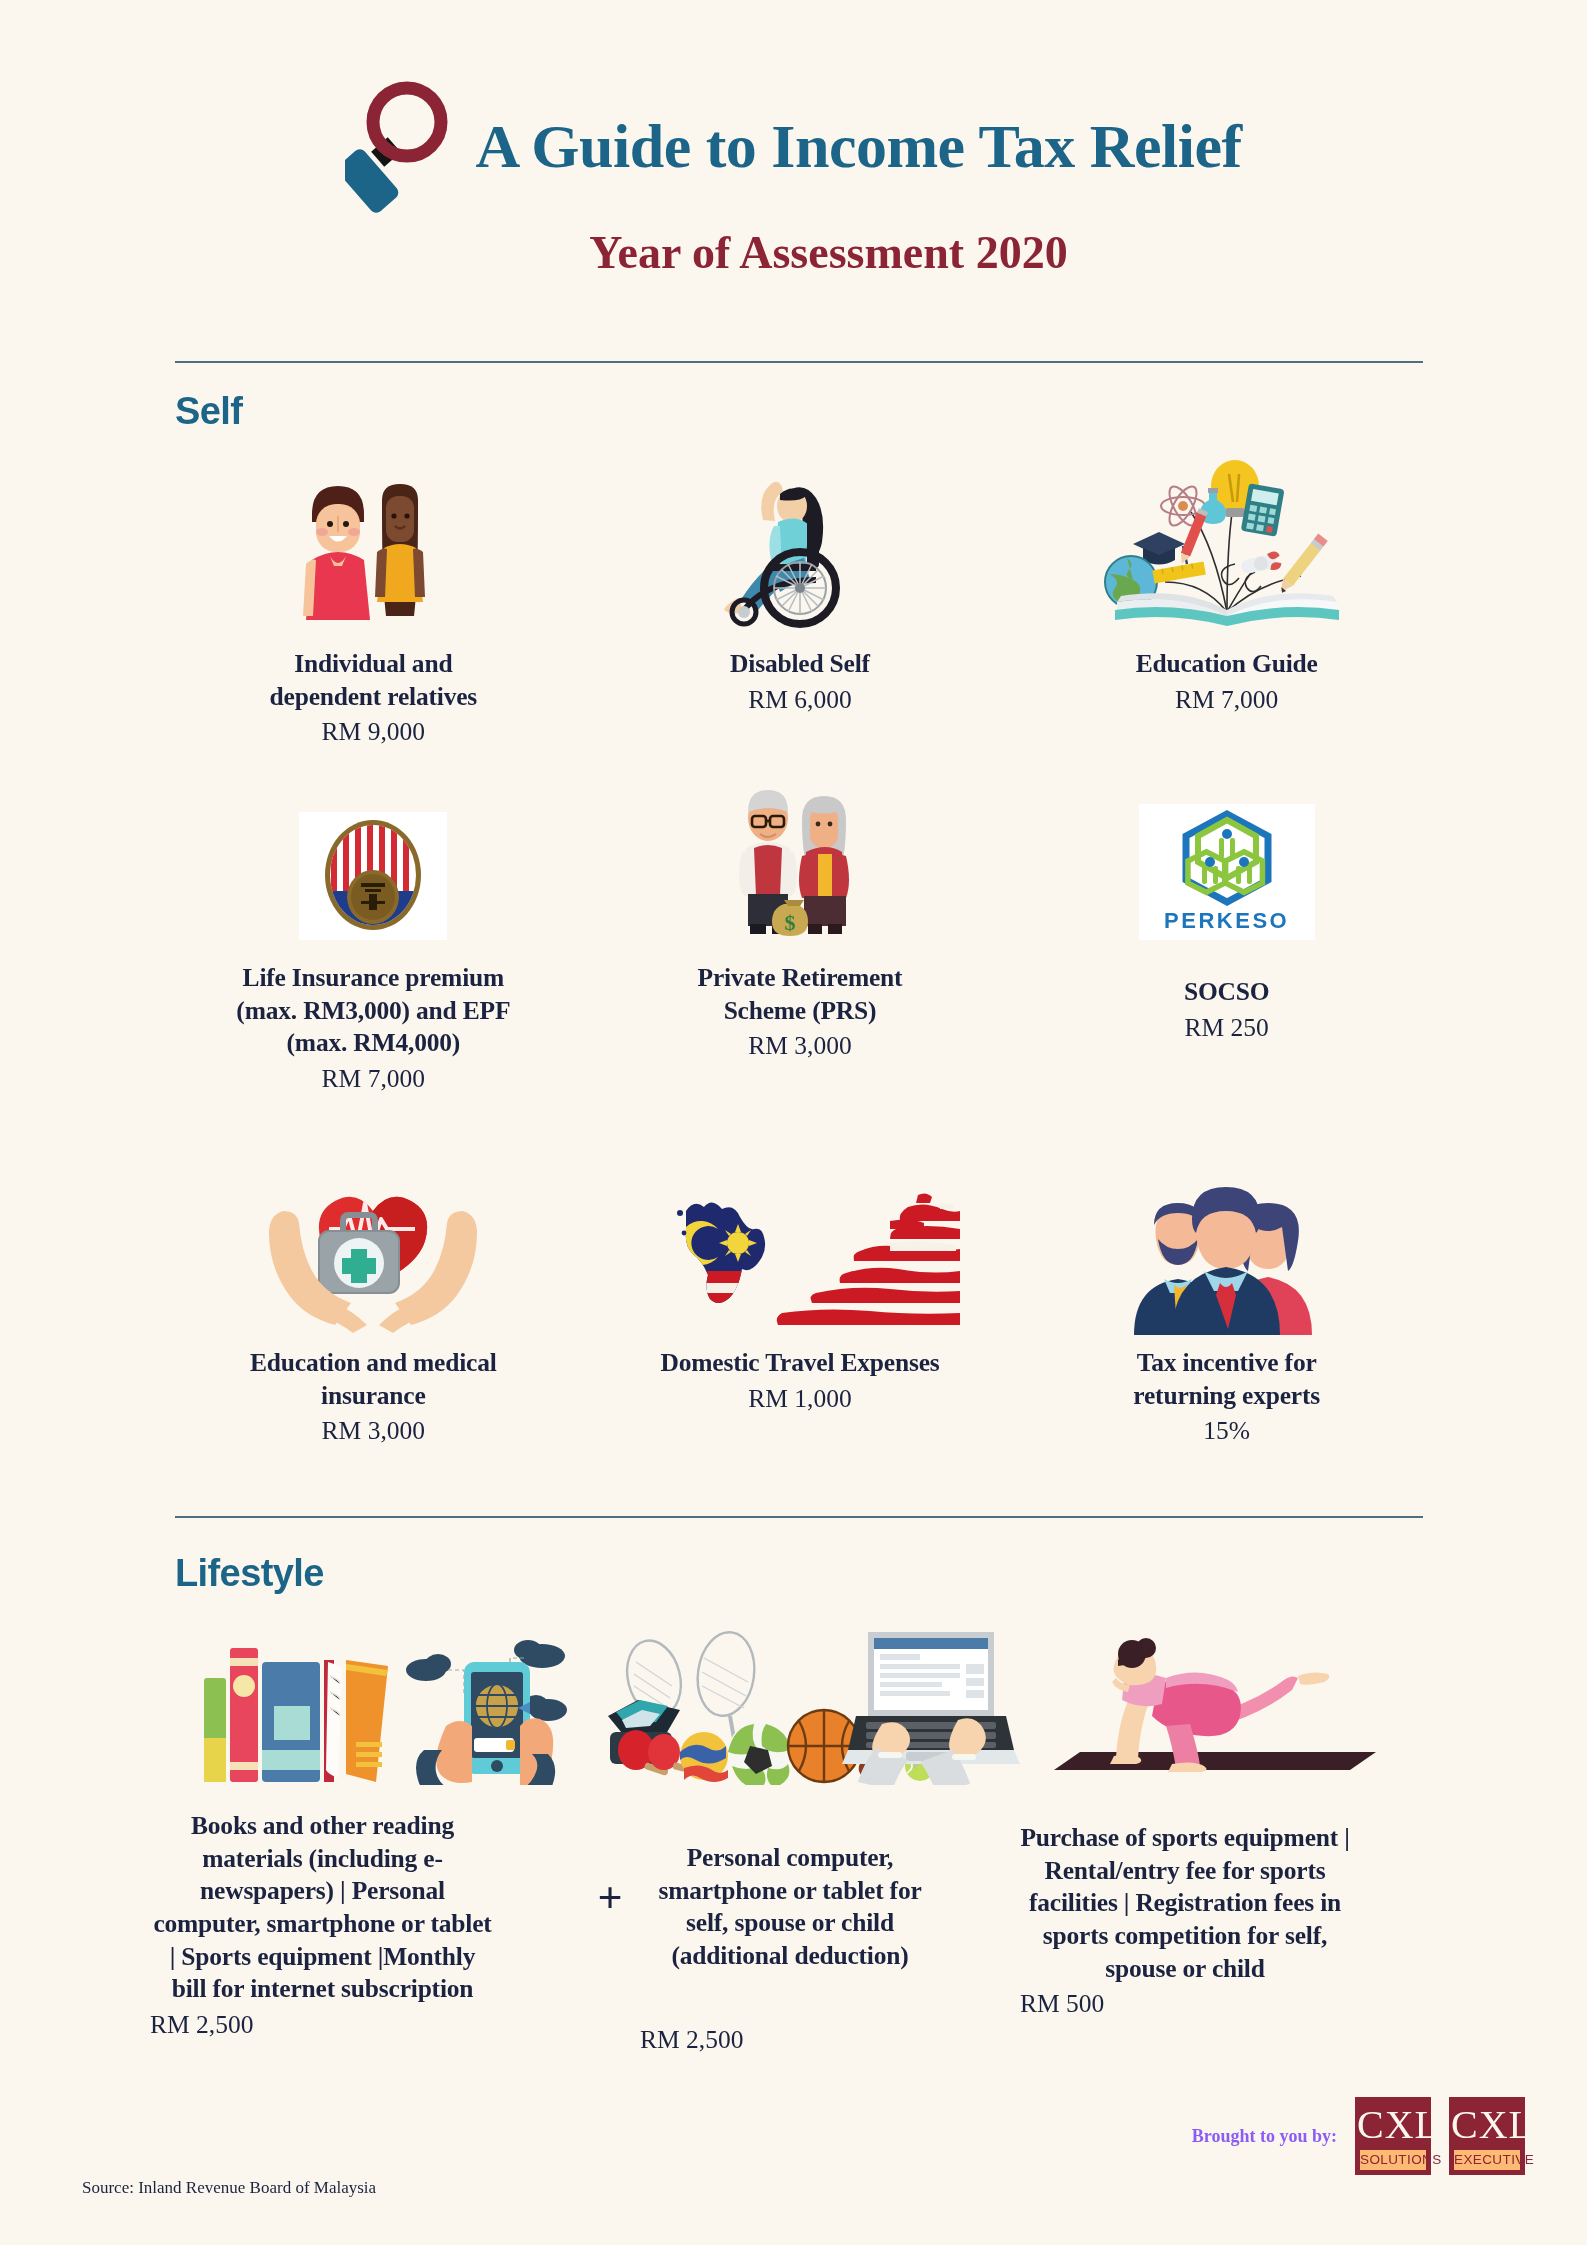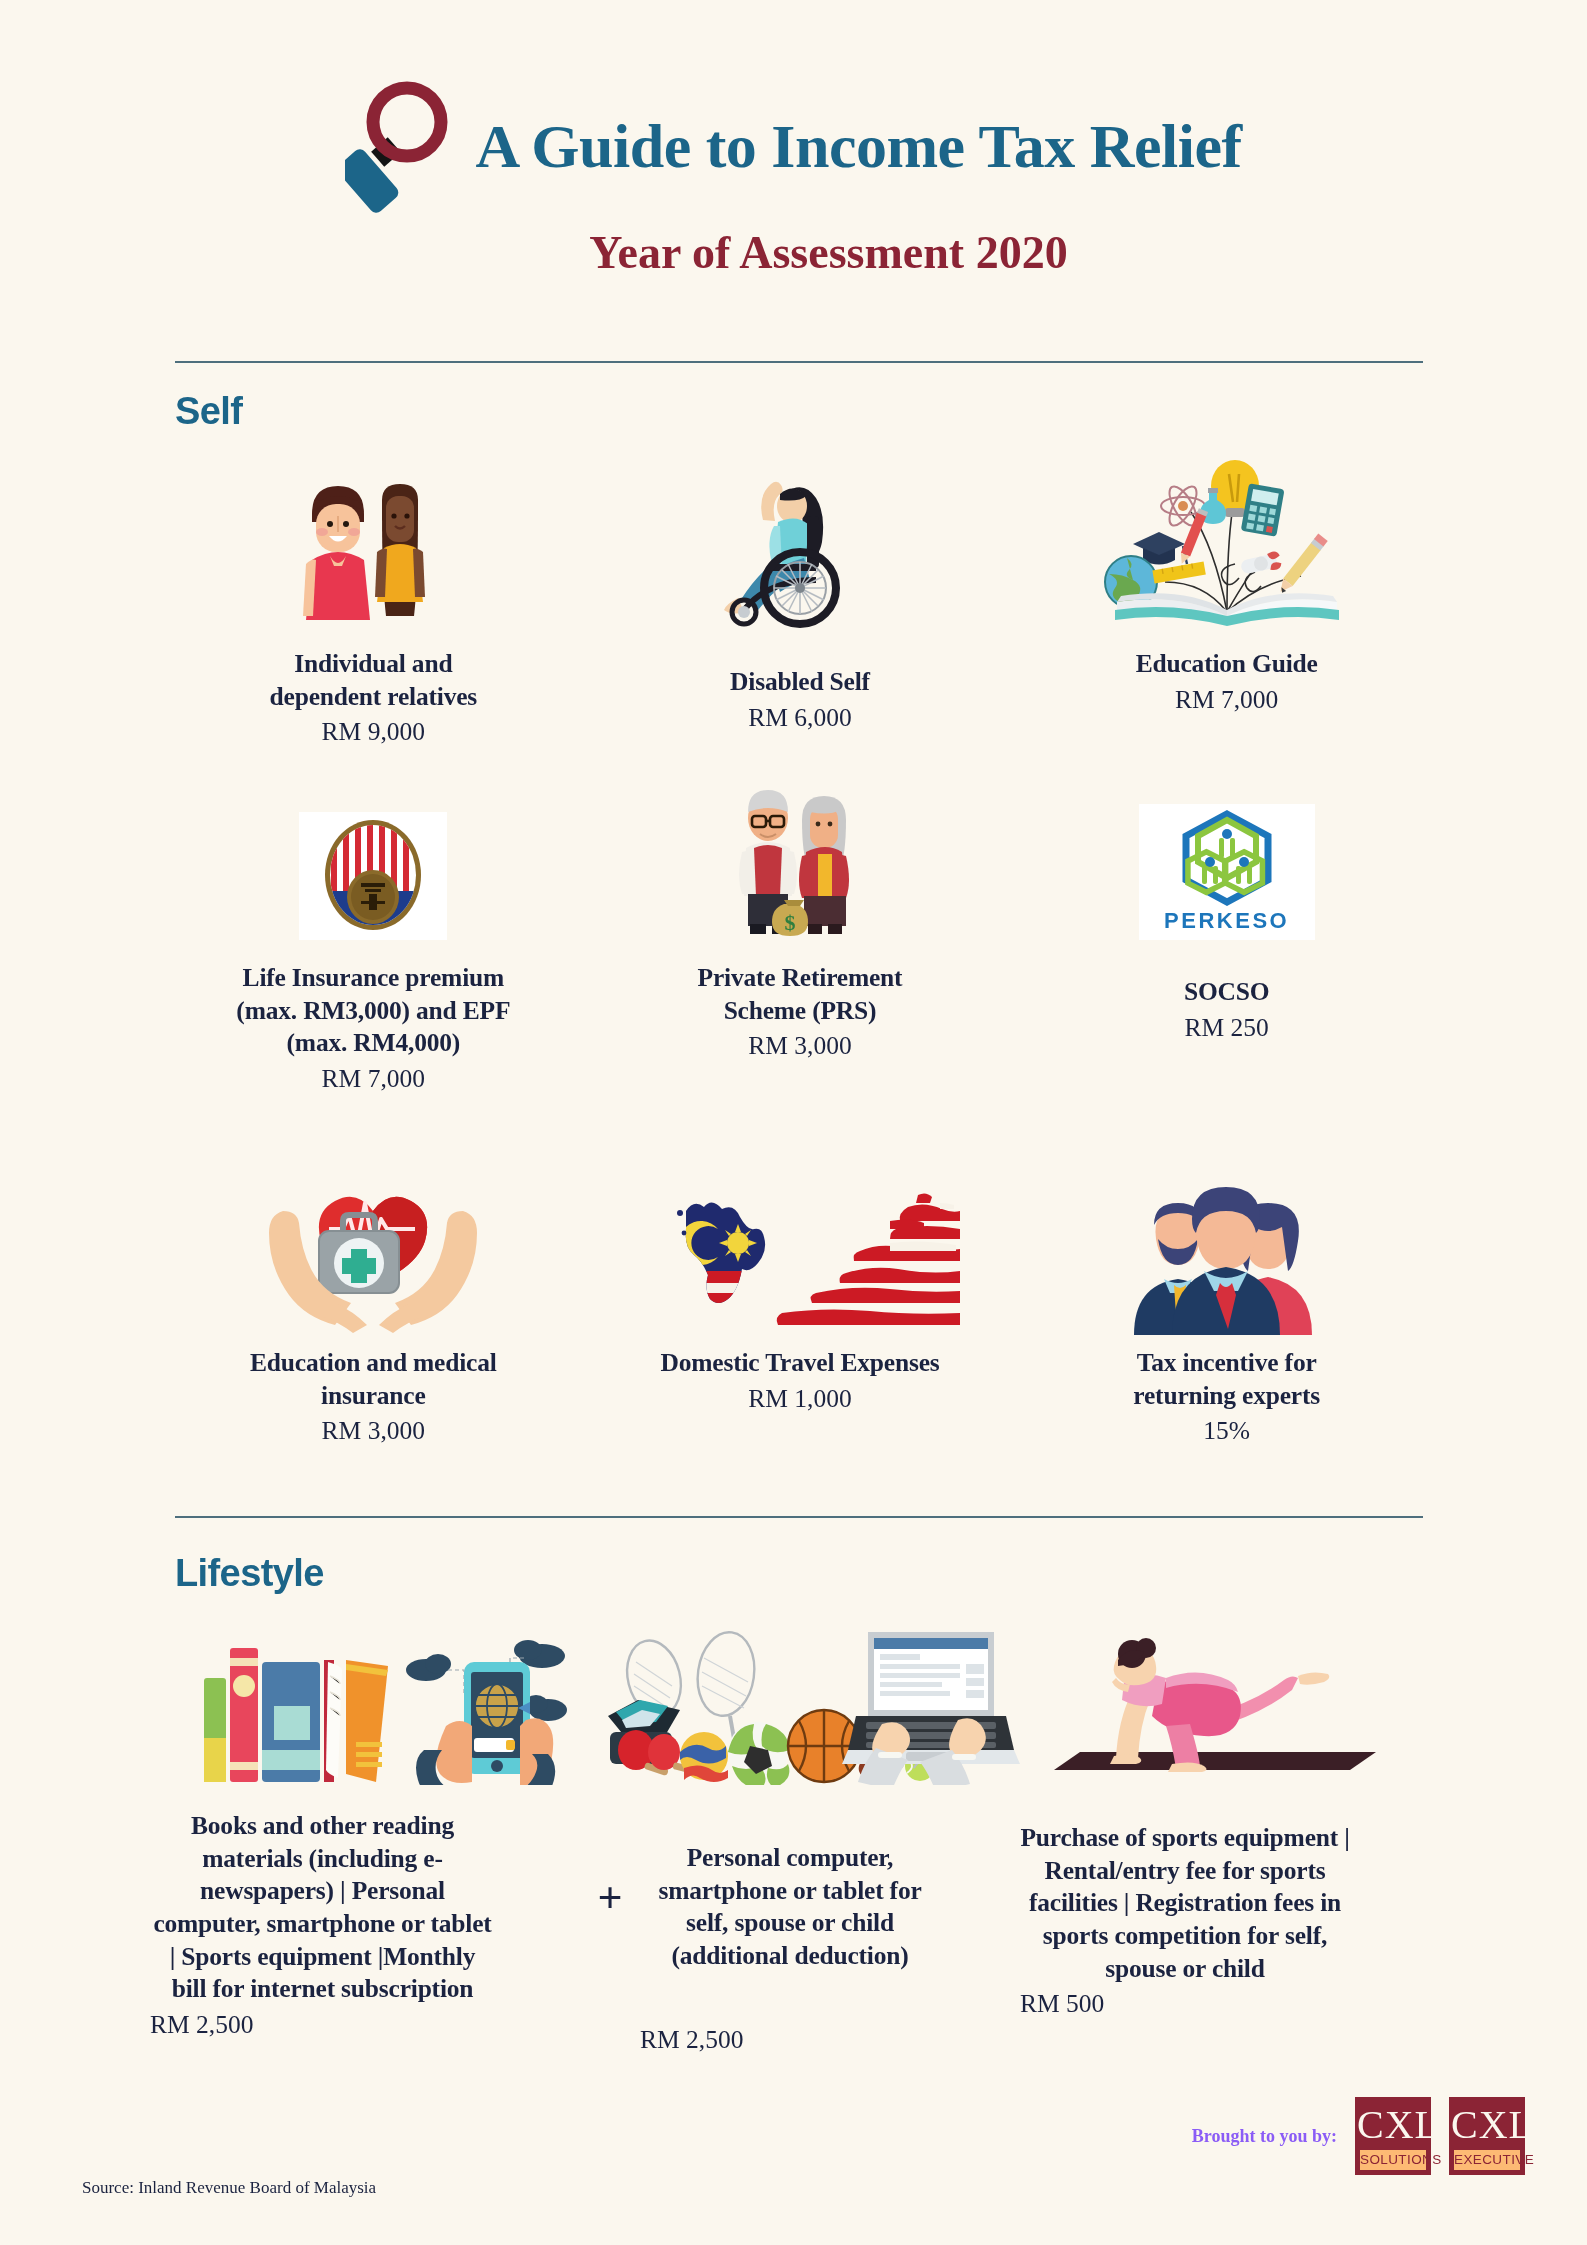--- a/index.html
+++ b/index.html
@@ -208,21 +208,21 @@
               <path d="M112 104 L88 152"></path>
             <path d="M76 116 L124 140"></path>
               <path d="M124 116 L76 140"></path>
           </g>
           <circle cx="100" cy="128" r="5" fill="#7d858c"></circle>
 
           <circle cx="44" cy="152" r="12" fill="none" stroke="#1d1c25" stroke-width="5"></circle>
           <circle cx="44" cy="152" r="6" fill="#c7ccd1"></circle>
         </svg>
       </div>
-      <div class="cap" style="margin-top:36px; max-width:300px;">Disabled Self</div>
+      <div class="cap" style="margin-top:18px; max-width:300px;">Disabled Self</div>
       <div class="amt">RM 6,000</div>
     </div>
 
     <div class="cell">
       <div class="art" style="height:170px;">
         <svg width="280" height="170" viewBox="0 0 280 170">
           <g stroke="#2e2e2e" stroke-width="1.6" fill="none">
             <path d="M140 152 C120 126 96 122 78 122"></path>
             <path d="M140 152 C132 110 120 76 104 52"></path>
             <path d="M140 152 C140 110 142 72 146 46"></path>

